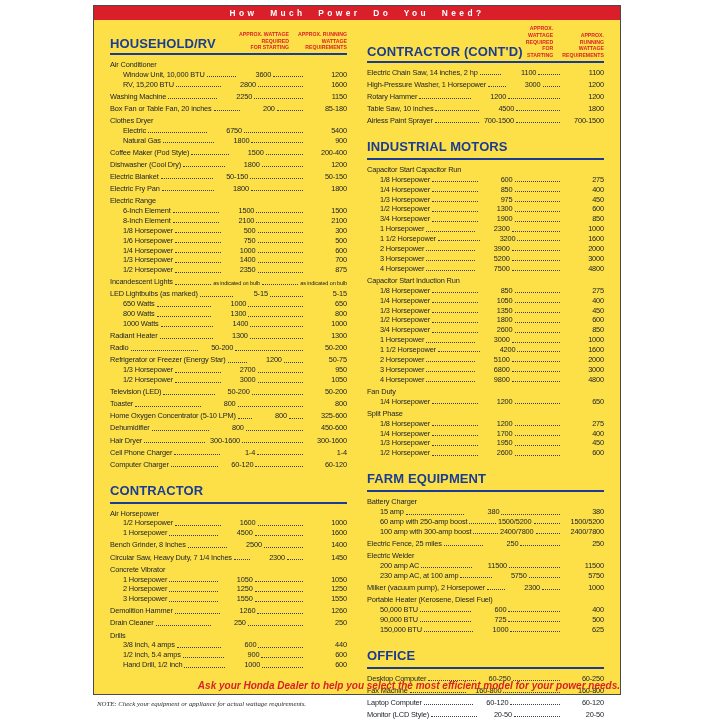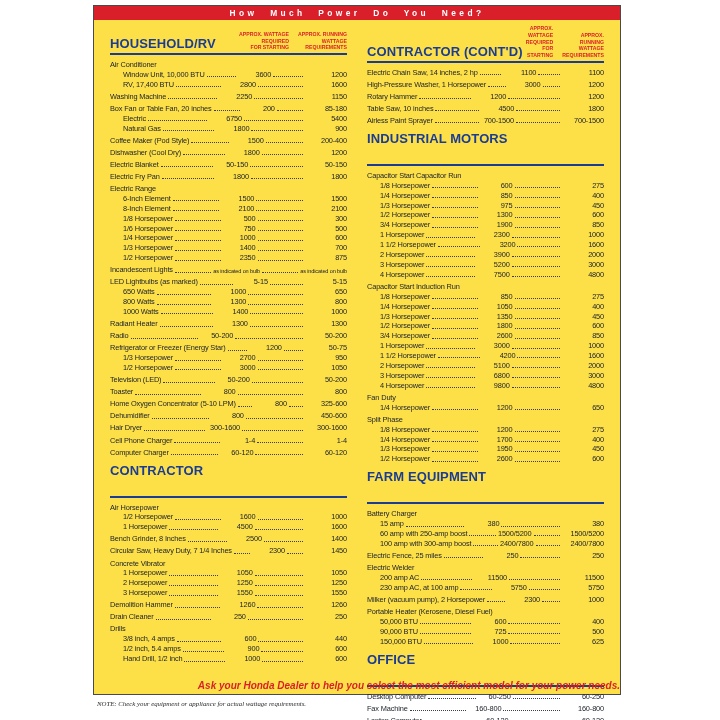--- a/index.html
+++ b/index.html
@@ -5,21 +5,21 @@
   html,body{margin:0;padding:0;background:#ffffff;width:720px;height:720px;
     font-family:"Liberation Sans",sans-serif;position:relative;overflow:hidden;}
   .page{position:absolute;left:93px;top:5px;width:528px;height:690px;
     border:1px solid #4a4a4a;background:#fde047;box-sizing:border-box;}
   .banner{height:14px;background:#D81F2A;display:flex;align-items:center;justify-content:center;}
   .banner-title{color:#fff;font-weight:bold;font-size:8.4px;letter-spacing:3.4px;word-spacing:7px;white-space:nowrap;}
   .cols{display:flex;padding:0 16px;gap:20px;}
   .col{flex:1;min-width:0;color:#20242e;}
   .sec-head{border-bottom:2.5px solid #1B3C94;}
   .sec-head.first{display:flex;align-items:flex-end;justify-content:space-between;margin-top:5px;padding-bottom:2px;min-height:26px;}
-  .sec-head.later{margin:4px 0 3px;padding-bottom:17px;}
+  .sec-head.later{margin:12px 0 3px;padding-bottom:3px;}
   .sec-title{font-size:13px;font-weight:bold;color:#1B3C94;letter-spacing:0.1px;white-space:nowrap;}
   .red-heads{display:flex;gap:9px;align-items:flex-end;}
   .red-head{font-size:5.2px;font-weight:bold;color:#D81F2A;text-align:right;line-height:1.3;white-space:pre-line;}
   .rows{margin-top:4px;}
   .row{display:flex;align-items:flex-end;height:9.9px;font-size:7.4px;letter-spacing:-0.15px;}
   .row.i1{padding-left:13px;}
   .row.top{margin-top:2.2px;}
   .lbl{white-space:nowrap;}
   .dots{flex:1 1 8px;min-width:4px;border-bottom:1.2px dotted #3a3f4a;margin:0 2px 1.6px 2px;}
   .val{white-space:nowrap;text-align:right;}
@@ -57,39 +57,42 @@
             <span class="lbl">Air Conditioner</span>
           </div>
           <div class="row i1">
             <span class="lbl">Window Unit, 10,000 BTU</span>
             <span class="dots"></span>
             <span class="val v1">3600</span>
             <span class="dots"></span>
             <span class="val v2">1200</span>
           </div>
           <div class="row i1">
-            <span class="lbl">RV, 17,400 BTU</span>
+            <span class="lbl">RV, 15,200 BTU</span>
             <span class="dots"></span>
             <span class="val v1">2800</span>
             <span class="dots"></span>
             <span class="val v2">1600</span>
           </div>
           <div class="row top">
             <span class="lbl">Washing Machine</span>
             <span class="dots"></span>
             <span class="val v1">2250</span>
             <span class="dots"></span>
             <span class="val v2">1150</span>
           </div>
           <div class="row top">
             <span class="lbl">Box Fan or Table Fan, 20 inches</span>
             <span class="dots"></span>
             <span class="val v1">200</span>
             <span class="dots"></span>
             <span class="val v2">85-180</span>
+          </div>
+          <div class="row top">
+            <span class="lbl">Clothes Dryer</span>
           </div>
           <div class="row i1">
             <span class="lbl">Electric</span>
             <span class="dots"></span>
             <span class="val v1">6750</span>
             <span class="dots"></span>
             <span class="val v2">5400</span>
           </div>
           <div class="row i1">
             <span class="lbl">Natural Gas</span>

